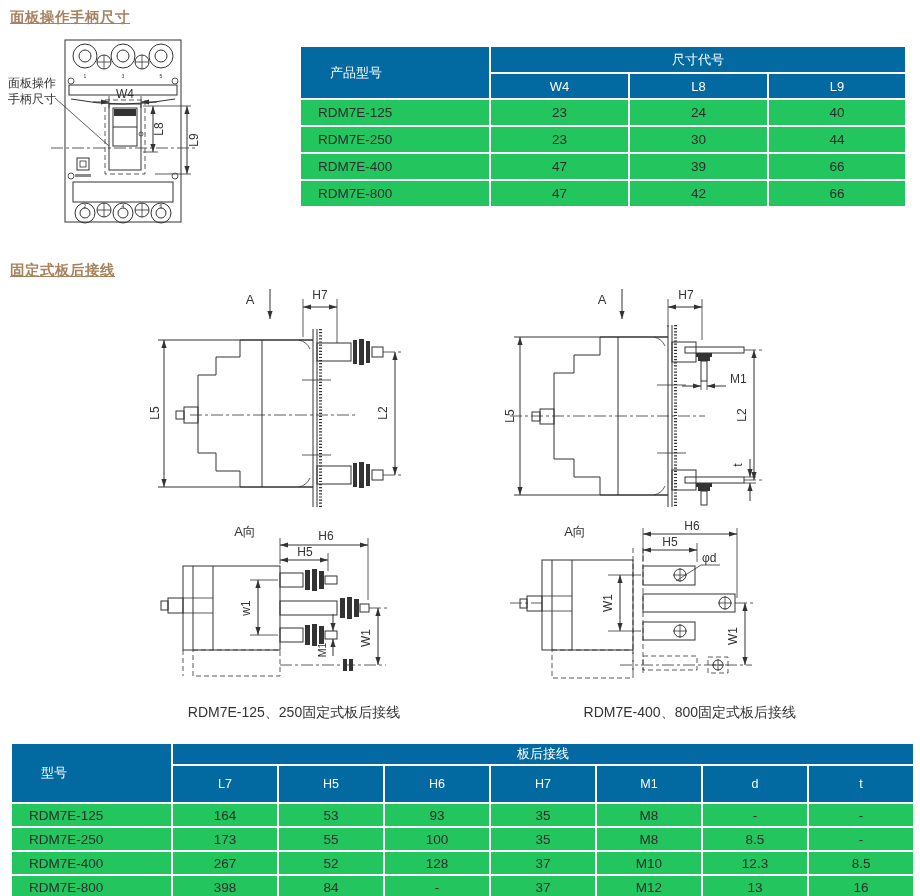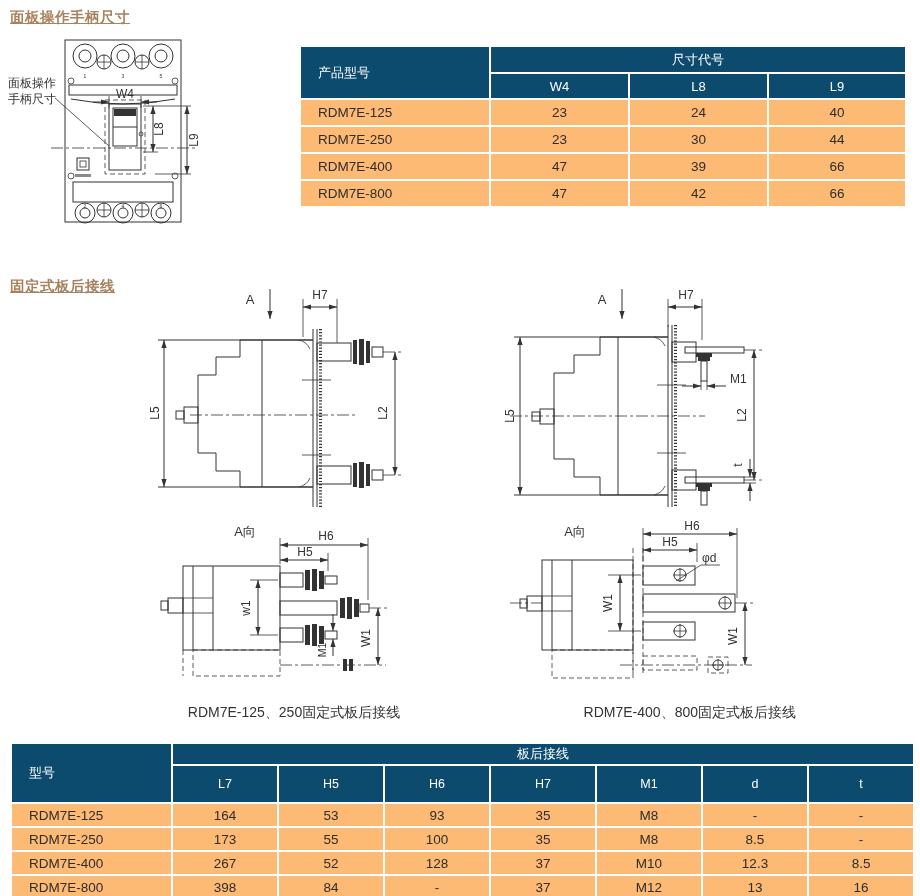--- a/index.html
+++ b/index.html
@@ -4,24 +4,24 @@
 <style>
   html,body{margin:0;padding:0;}
   body{
     width:920px;height:896px;position:relative;background:#ffffff;
     font-family:"Liberation Sans","DejaVu Sans",sans-serif;overflow:hidden;
   }
   .abs{position:absolute;}
   .sec-title{font-size:14.5px;font-weight:bold;color:#a6825e;letter-spacing:.5px;text-decoration:underline;}
   .caption{font-size:14px;color:#333;text-align:center;}
   table{border-collapse:separate;border-spacing:2px;table-layout:fixed;}
-  th{background:#0c4a6e;color:#fff;font-weight:normal;font-size:13px;text-align:center;padding:0;}
-  td{background:#fdba74;color:#2d2d2d;font-size:13.5px;text-align:center;padding:0;}
+  th{background:#0369a1;color:#fff;font-weight:normal;font-size:13px;text-align:center;padding:0;}
+  td{background:#22c55e;color:#2d2d2d;font-size:13.5px;text-align:center;padding:0;}
   td.mcell{text-align:left;padding-left:17px;}
-  th.mhead{text-align:left;padding-left:17px;}
+  th.mhead{text-align:left;padding-left:29px;}
   .t1{width:608px;}
   .t1 .hr1 th{height:25px;}
   .t1 .hr2 th{height:24px;}
   .t1 td{height:25px;}
   .t2{width:897px;}
   .t2 .hr1 th{height:20px;}
   .t2 .hr2 th{height:36px;font-size:12.5px;}
   .t2 td{height:22px;}
   
   svg{overflow:visible;}
@@ -171,21 +171,21 @@
   </tr>
   <tr>
     <td class="mcell">RDM7E-800</td>
     <td>47</td>
     <td>42</td>
     <td>66</td>
   </tr>
 </tbody>
   </table>
 
-<div class="abs sec-title" style="left:10px;top:277px;">固定式板后接线</div>
+<div class="abs sec-title" style="left:10px;top:261px;">固定式板后接线</div>
 
 <svg class="abs" style="left:150px;top:285px;" width="320" height="230" viewBox="0 0 320 230">
   <g>
     <text class="lbl lbl-v" x="100" y="19" text-anchor="middle">A</text>
     <line class="ln" x1="120" y1="4" x2="120" y2="34" marker-end="url(#ma)"></line>
   </g>
   <g>
     <line class="ln thin" x1="153" y1="14" x2="153" y2="52"></line>
     <line class="ln thin" x1="187" y1="14" x2="187" y2="58"></line>
     <line class="ln" x1="153" y1="22" x2="187" y2="22" marker-start="url(#mb)" marker-end="url(#ma)"></line>

